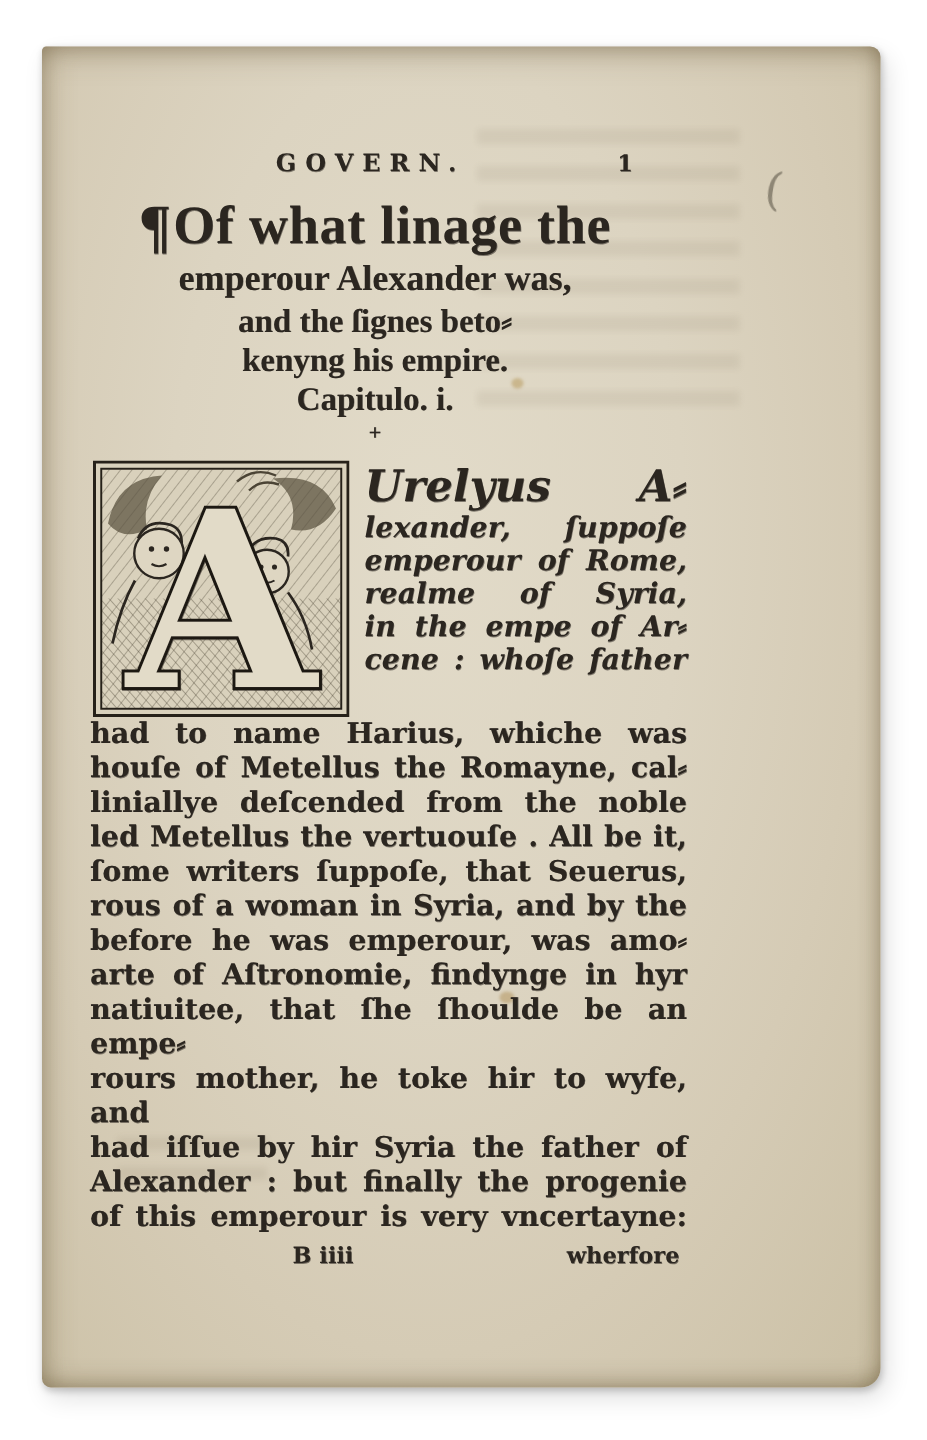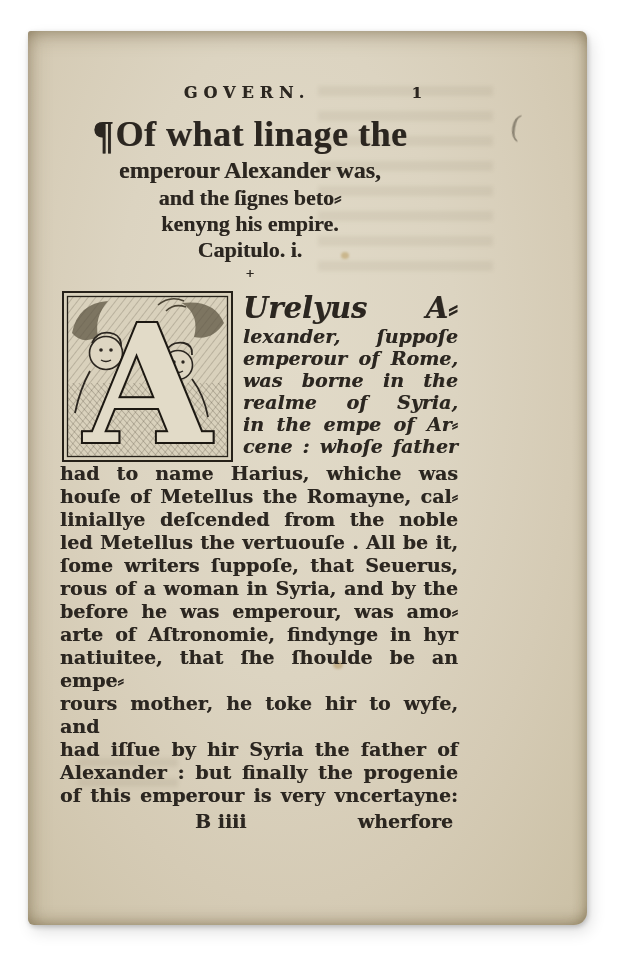--- a/index.html
+++ b/index.html
@@ -17,21 +17,21 @@
   }
   .paper::after{
     content:"";position:absolute;inset:0;border-radius:inherit;pointer-events:none;
     box-shadow:
       inset 0 12px 20px -10px rgba(105,88,55,.50),
       inset 12px 0 22px -12px rgba(105,88,55,.40),
       inset -8px 0 14px -8px rgba(95,78,45,.38),
       inset 0 -10px 16px -8px rgba(95,78,45,.42);
   }
 
-  .content{position:absolute;left:32px;top:0;width:398px;color:#2b2620;}
+  .content{position:absolute;left:32px;top:16px;width:398px;color:#2b2620;}
   .inky{text-shadow:.35px .35px 0 rgba(43,38,32,.55);}
 
   
   .running-header{position:relative;margin-top:52px;height:18px;}
   .rh-title{display:inline-block;transform:translateX(-12px);
     font-size:16px;font-weight:700;letter-spacing:6px;}
   .rh-wrap{text-align:center;}
   .page-number{position:absolute;right:36px;top:1px;font-size:15px;font-weight:700;}
 
   
@@ -49,21 +49,21 @@
   .woodcut{width:171px;height:171px;margin-left:2px;flex:0 0 auto;}
   .narrow{margin-left:10px;width:215px;font-weight:700;font-style:italic;}
   .drop1{font-size:29px;line-height:34px;text-align:justify;text-align-last:justify;white-space:normal;}
   .nline{font-size:19px;line-height:22px;text-align:justify;text-align-last:justify;}
 
   
   .full-lines{font-weight:700;}
   .bline{font-size:19px;line-height:23px;text-align:justify;text-align-last:justify;}
 
   
-  .sig-line{margin-top:3px;display:flex;font-size:19px;line-height:23px;font-weight:700;}
+  .sig-line{margin-top:3px;display:flex;font-size:15px;line-height:23px;font-weight:700;}
   .signature{margin-left:135px;}
   .catchword{margin-left:auto;margin-right:5px;}
 
   
   .ghost{position:absolute;filter:blur(2px);pointer-events:none;}
   .ghost-a{left:290px;top:55px;width:175px;height:190px;opacity:.45;
     background:repeating-linear-gradient(180deg, rgba(109,96,72,.20) 0 10px, rgba(109,96,72,0) 10px 25px);}
   .ghost-b{left:50px;top:727px;width:100px;height:36px;opacity:.40;
     background:repeating-linear-gradient(180deg, rgba(109,96,72,.26) 0 9px, rgba(109,96,72,0) 9px 20px);}
   .pen-mark{position:absolute;left:482px;top:78px;font-size:30px;color:#5f584a;
@@ -137,21 +137,20 @@
             <path d="M130,88 Q142,104 146,126" fill="none" stroke="#2b2620" stroke-width="1.8"></path>
           </g>
 
           <text x="85.5" y="151" text-anchor="middle" font-family="DejaVu Serif, serif" font-weight="700" font-size="163" fill="#e2dbc8" stroke="#1c1812" stroke-width="4" paint-order="stroke">A</text>
         </svg>
 
         <div class="narrow">
           <div class="drop1">Urelyus A⸗</div>
           <div class="nline">lexander, ſuppoſe</div>
           <div class="nline">emperour of Rome,</div>
-          <div class="nline">was borne in the</div>
           <div class="nline">realme of Syria,</div>
           <div class="nline">in the empe of Ar⸗</div>
           <div class="nline">cene : whoſe father</div>
         </div>
       </div>
 
       <div class="full-lines">
         <div class="bline">had to name Harius, whiche was</div>
         <div class="bline">houſe of Metellus the Romayne, cal⸗</div>
         <div class="bline">liniallye deſcended from the noble</div>

